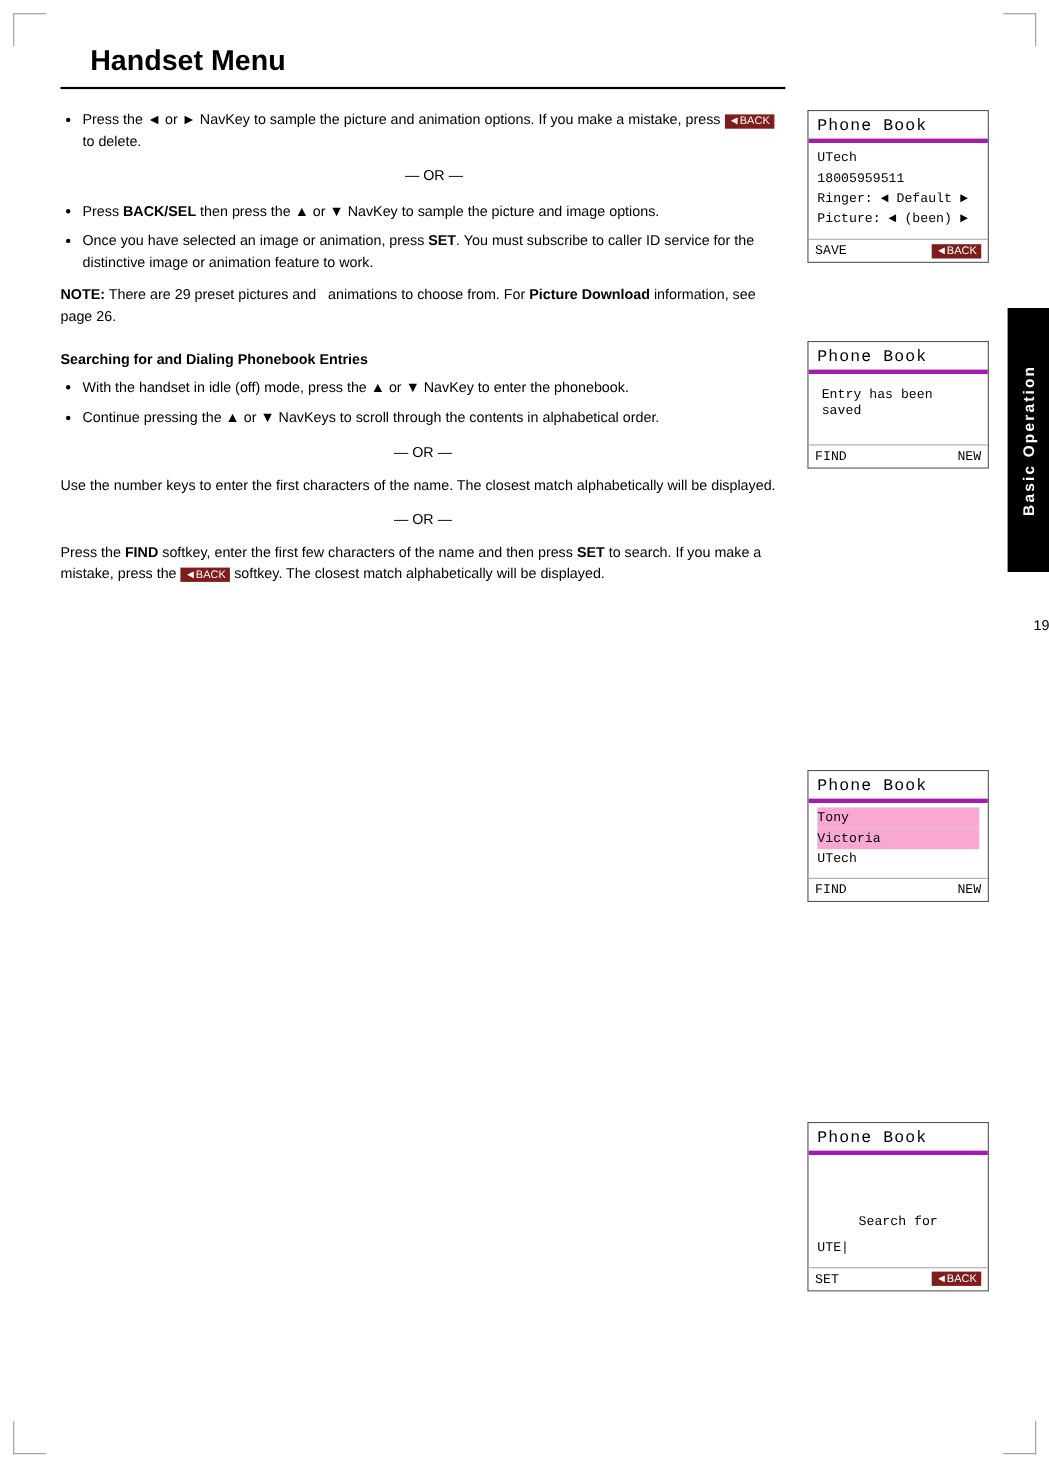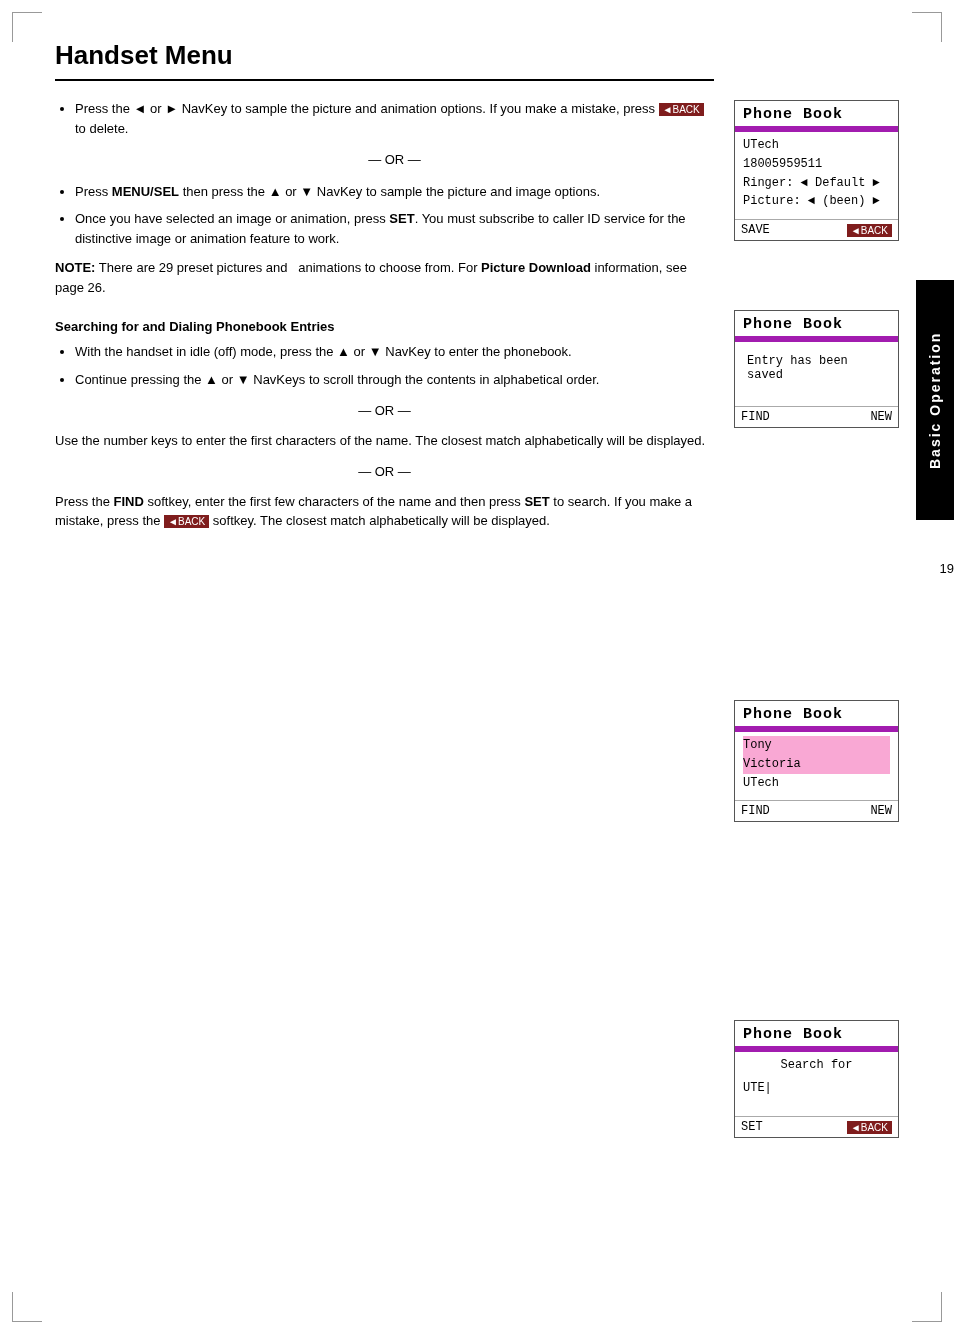--- a/index.html
+++ b/index.html
@@ -38,20 +38,21 @@
       margin-left: 55px;
       margin-right: 220px;
       padding-right: 20px;
     }
 
     h1.page-title {
       font-size: 26px;
       font-weight: bold;
       color: #000;
       margin-bottom: 8px;
+      margin-left: 27px;
     }
 
     .title-rule {
       border: none;
       border-top: 2px solid #000;
       margin-bottom: 18px;
     }
 
     .bullet-list {
       list-style: disc;
@@ -98,24 +99,24 @@
       width: 165px;
       border: 1.5px solid #555;
       background: #fff;
       font-family: 'Courier New', Courier, monospace;
       font-size: 13px;
       position: absolute;
     }
 
     .phone-screen .ps-title {
       font-size: 15px;
-      font-weight: bold;
+      font-weight: normal;
       letter-spacing: 1px;
       padding: 5px 8px 3px 8px;
-      border-bottom: 6px solid #a21caf;
+      border-bottom: 4px solid #a21caf;
     }
 
     .phone-screen .ps-body {
       padding: 4px 8px;
       min-height: 60px;
     }
 
     .phone-screen .ps-row {
       padding: 1px 0;
       font-size: 12px;
@@ -196,21 +197,21 @@
 
     <h1 class="page-title">Handset Menu</h1>
     <hr class="title-rule">
 
     <ul class="bullet-list">
       <li>
         Press the <span>◄</span> or <span>►</span> NavKey to sample the picture and animation options. If you make a mistake, press <span class="back-badge">◄BACK</span> to delete.
         <div class="indent-block or-line">— OR —</div>
       </li>
       <li>
-        Press <span class="bold">MENU/SEL</span> then press the <span>▲</span> or <span>▼</span> NavKey to sample the picture and image options.
+        Press <span class="bold">BACK/SEL</span> then press the <span>▲</span> or <span>▼</span> NavKey to sample the picture and image options.
       </li>
       <li>
         Once you have selected an image or animation, press <span class="bold">SET</span>. You must subscribe to caller ID service for the distinctive image or animation feature to work.
       </li>
     </ul>
 
     <p class="note-block">
       <span class="bold">NOTE:</span> There are 29 preset pictures and&nbsp;&nbsp; animations to choose from. For <span class="bold">Picture Download</span> information, see page 26.
     </p>
 
@@ -274,21 +275,21 @@
     </div>
     <div class="ps-footer">
       <span>FIND</span>
       <span>NEW</span>
     </div>
   </div>
 
   <div class="phone-screen" style="top: 1020px; right: 55px;">
     <div class="ps-title">Phone Book</div>
     <div class="ps-body">
-      <div class="ps-row" style="text-align:center;">Search for</div>
+      <div class="ps-row" style="text-align:center;margin-top:48px;">Search for</div>
       <div class="ps-row" style="margin-top:4px;">UTE|</div>
     </div>
     <div class="ps-footer">
       <span>SET</span>
       <span class="back-badge">◄BACK</span>
     </div>
   </div>
 
   <div class="page-number">19</div>
 

